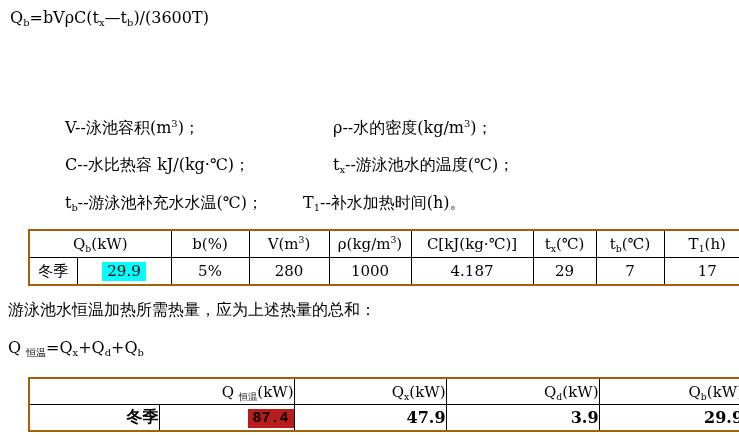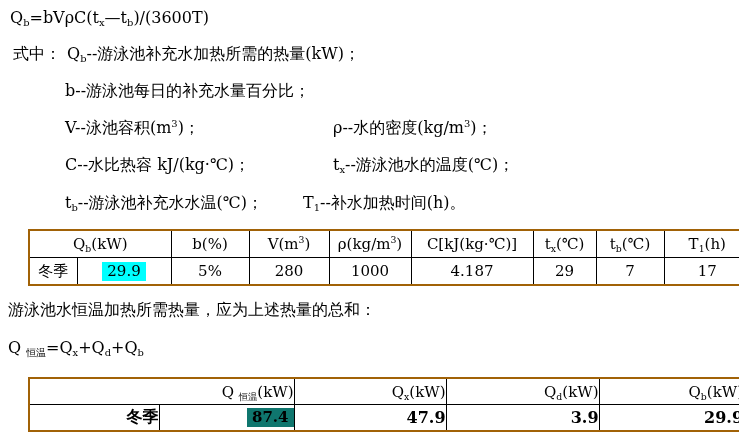--- a/index.html
+++ b/index.html
@@ -29,28 +29,21 @@
 </style>
 </head>
 <body>
 
 <div id="page">
 
   <div class="absline" style="top:8px">
     <span class="seg" style="left:10px"><span>Q</span><sub>b</sub><span>=bVρC(t</span><sub>x</sub><span>—t</span><sub>b</sub><span>)/(3600T)</span></span>
   </div>
 
-  <div class="absline" style="top:44px">
-    <span class="seg" style="left:13px">式中：</span>
-    <span class="seg" style="left:67px"><span>Q</span><sub>b</sub><span>--游泳池补充水加热所需的热量(kW)；</span></span>
-  </div>
 
-  <div class="absline" style="top:81px">
-    <span class="seg" style="left:65px"><span>b--游泳池每日的补充水量百分比；</span></span>
-  </div>
 
   <div class="absline" style="top:118px">
     <span class="seg" style="left:65px"><span>V--泳池容积(m</span><sup>3</sup><span>)；</span></span>
     <span class="seg" style="left:333px"><span>ρ--水的密度(kg/m</span><sup>3</sup><span>)；</span></span>
   </div>
 
   <div class="absline" style="top:155px">
     <span class="seg" style="left:65px"><span>C--水比热容 kJ/(kg·℃)；</span></span>
     <span class="seg" style="left:333px"><span>t</span><sub>x</sub><span>--游泳池水的温度(℃)；</span></span>
   </div>
@@ -115,21 +108,21 @@
     </colgroup>
     <tbody>
         <tr>
       <th colspan="2"><span>Q </span><sub>恒温</sub><span>(kW)</span></th>
       <th><span>Q</span><sub>x</sub><span>(kW)</span></th>
       <th><span>Q</span><sub>d</sub><span>(kW)</span></th>
       <th><span>Q</span><sub>b</sub><span>(kW)</span></th>
     </tr>
     <tr>
       <td class="val">冬季</td>
-      <td><span class="hl" style="background: #0f766e;">87.4</span></td>
+      <td><span class="hl" style="background: #b91c1c; font-family: Liberation Mono, monospace;">87.4</span></td>
       <td class="val">47.9</td>
       <td class="val">3.9</td>
       <td class="val">29.9</td>
     </tr>
   </tbody>
     </table>
 
 </div>
 
 </body></html>

